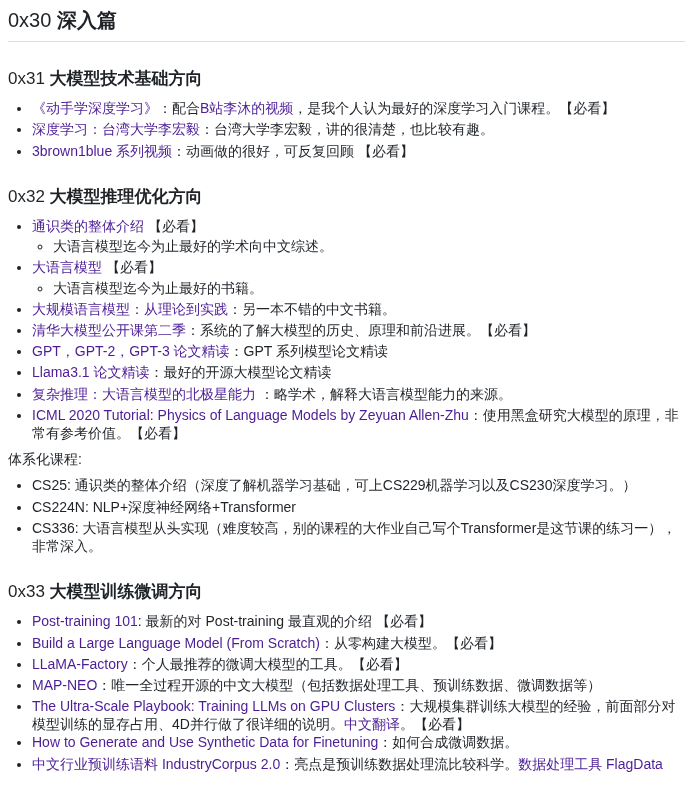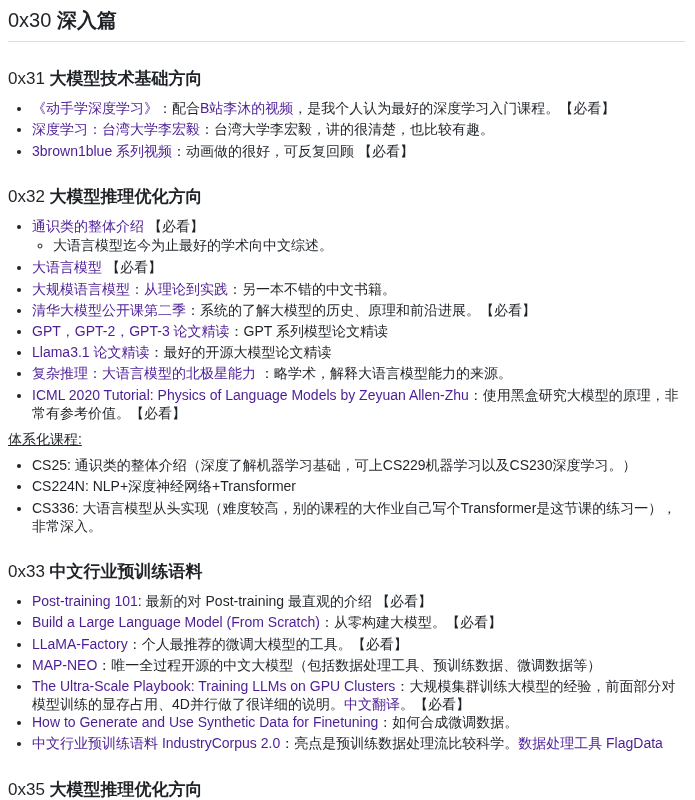--- a/index.html
+++ b/index.html
@@ -13,22 +13,22 @@
     font-size: 20px; font-weight: 400; line-height: 1.25;
     margin: 0; padding-bottom: 8px;
     border-bottom: 1px solid #d8dee4;
   }
   h3 { font-size: 17px; font-weight: 400; line-height: 1.25; margin: 26px 0 10px 0; }
   .ht { font-weight: 700; }
   a.lnk { color: #4c1d95; cursor: pointer; }
   ul.top { list-style-type: disc; margin: 0 0 0 0; padding-left: 24px; }
   ul.top > li { margin-top: 3px; }
   ul.top > li:first-child { margin-top: 0; }
-  ul.sub { list-style-type: circle; margin: 2px 0 0 0; padding-left: 21px; font-family: Liberation Mono, monospace; }
-  p.plain { margin: 8px 0 8px 0; text-decoration: underline; }
+  ul.sub { list-style-type: circle; margin: 2px 0 0 0; padding-left: 21px; }
+  p.plain { margin: 8px 0 8px 0; }
   section { margin: 0; }
 </style>
 </head>
 <body>
 
 <h2><span class="hn">0x30</span> <span class="ht">深入篇</span></h2>
 
 <section>
   <h3><span class="hn">0x31</span> <span class="ht">大模型技术基础方向</span></h3>
   <ul class="top">
@@ -40,38 +40,41 @@
 
 <section>
   <h3><span class="hn">0x32</span> <span class="ht">大模型推理优化方向</span></h3>
   <ul class="top">
     <li><a class="lnk">通识类的整体介绍</a><span> 【必看】</span>
       <ul class="sub">
           <li><span>大语言模型迄今为止最好的学术向中文综述。</span></li>
         </ul>
     </li>
     <li><a class="lnk">大语言模型</a><span> 【必看】</span>
+      <ul class="sub">
+          <li><span>大语言模型迄今为止最好的书籍。</span></li>
+        </ul>
     </li>
     <li><a class="lnk">大规模语言模型：从理论到实践</a><span>：另一本不错的中文书籍。</span></li>
     <li><a class="lnk">清华大模型公开课第二季</a><span>：系统的了解大模型的历史、原理和前沿进展。【必看】</span></li>
     <li><a class="lnk">GPT，GPT-2，GPT-3 论文精读</a><span>：GPT 系列模型论文精读</span></li>
     <li><a class="lnk">Llama3.1 论文精读</a><span>：最好的开源大模型论文精读</span></li>
     <li><a class="lnk">复杂推理：大语言模型的北极星能力</a><span> ：略学术，解释大语言模型能力的来源。</span></li>
     <li><a class="lnk">ICML 2020 Tutorial: Physics of Language Models by Zeyuan Allen-Zhu</a><span>：使用黑盒研究大模型的原理，非常有参考价值。【必看】</span></li>
   </ul>
   <p class="plain">体系化课程:</p>
   <ul class="top">
     <li><span>CS25: 通识类的整体介绍（深度了解机器学习基础，可上CS229机器学习以及CS230深度学习。）</span></li>
     <li><span>CS224N: NLP+深度神经网络+Transformer</span></li>
     <li><span>CS336: 大语言模型从头实现（难度较高，别的课程的大作业自己写个Transformer是这节课的练习一），非常深入。</span></li>
   </ul>
 </section>
 
 <section>
-  <h3><span class="hn">0x33</span> <span class="ht">中文行业预训练语料</span></h3>
+  <h3><span class="hn">0x33</span> <span class="ht">大模型训练微调方向</span></h3>
   <ul class="top">
     <li><a class="lnk">Post-training 101</a><span>: 最新的对 Post-training 最直观的介绍 【必看】</span></li>
     <li><a class="lnk">Build a Large Language Model (From Scratch)</a><span>：从零构建大模型。【必看】</span></li>
     <li><a class="lnk">LLaMA-Factory</a><span>：个人最推荐的微调大模型的工具。【必看】</span></li>
     <li><a class="lnk">MAP-NEO</a><span>：唯一全过程开源的中文大模型（包括数据处理工具、预训练数据、微调数据等）</span></li>
     <li><a class="lnk">The Ultra-Scale Playbook: Training LLMs on GPU Clusters</a><span>：大规模集群训练大模型的经验，前面部分对模型训练的显存占用、4D并行做了很详细的说明。</span><a class="lnk">中文翻译</a><span>。【必看】</span></li>
   </ul>
 </section>
 
 <section>

